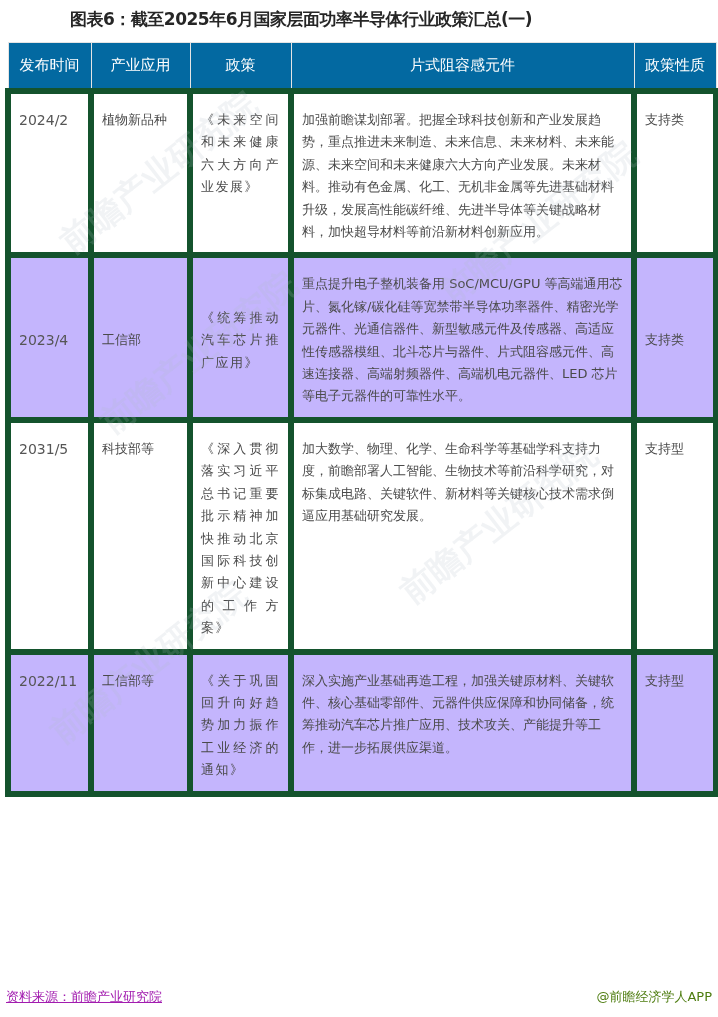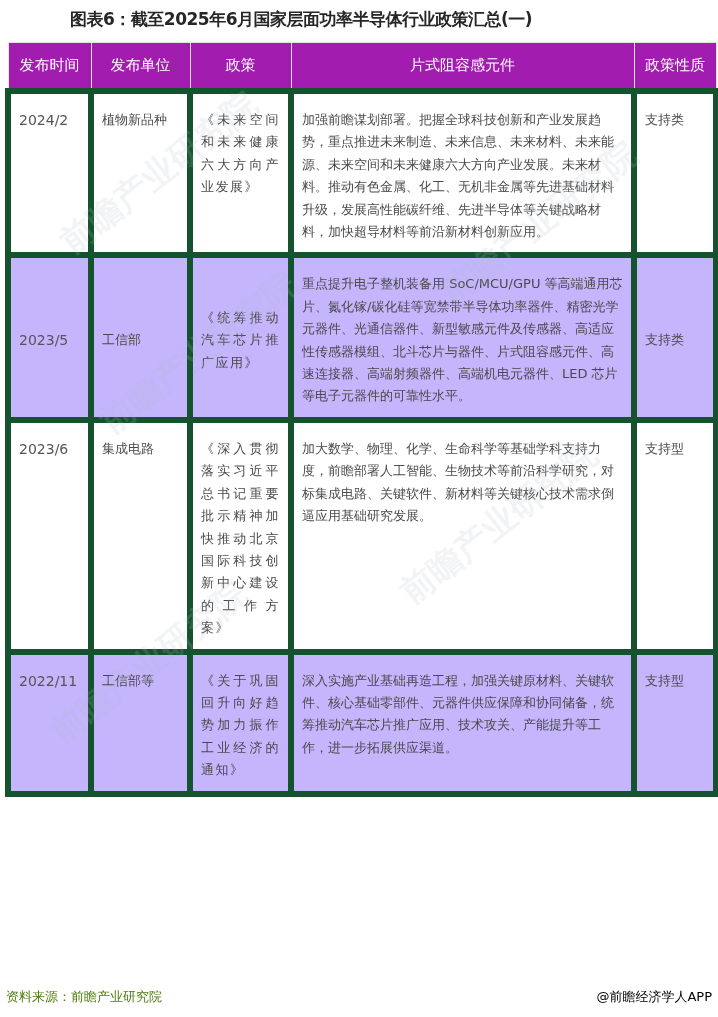--- a/index.html
+++ b/index.html
@@ -2,75 +2,75 @@
 <html><head>
 <meta charset="utf-8">
 <style>
   html, body { margin: 0; padding: 0; background: #ffffff; }
   body { width: 718px; height: 1017px; position: relative; overflow: hidden;
          font-family: "DejaVu Sans", "Liberation Sans", sans-serif; color: #3c3c3c; }
   .title { position: absolute; left: 0; top: 8px; width: 602px; text-align: center;
            font-size: 17px; font-weight: bold; color: #262626; letter-spacing: -0.5px; }
   table { position: absolute; left: 5px; top: 42px; width: 708px; border-collapse: collapse;
           table-layout: fixed; }
-  th { background: #a21caf; color: #ffffff; font-weight: normal; font-size: 15px;
+  th { background: #0369a1; color: #ffffff; font-weight: normal; font-size: 15px;
        height: 45px; border: 1px solid #e4e4e4; padding: 0; text-align: center; }
   td { border: 6px solid #14532d; vertical-align: top; font-size: 13px; line-height: 22.4px;
        padding: 15px 8px 9px 8px; color: #4a4a4a; word-break: break-all; }
   tr.alt td { background: #c4b5fd; }
   td.date { font-size: 14px; color: #555; }
   td.policy { text-align: justify; text-align-last: left; letter-spacing: 1.5px; }
   td.mid { vertical-align: middle; }
   .c-date { width: 83px; } .c-unit { width: 99px; } .c-policy { width: 101px; }
   .c-content { width: 343px; } .c-type { width: 82px; }
-  .footer-left { position: absolute; left: 6px; top: 988px; font-size: 13px; color: #4d7c0f; }
-  .footer-right { position: absolute; right: 6px; top: 988px; font-size: 13px; color: #000000; }
+  .footer-left { position: absolute; left: 6px; top: 988px; font-size: 13px; color: #a21caf; text-decoration: underline; }
+  .footer-right { position: absolute; right: 6px; top: 988px; font-size: 13px; color: #4d7c0f; }
   .wm { position: absolute; color: rgba(180,190,200,0.18); font-size: 34px; font-weight: bold;
         transform: rotate(-38deg); pointer-events: none; white-space: nowrap; }
 </style>
 </head>
 <body>
 
 <div class="title">图表6：截至2025年6月国家层面功率半导体行业政策汇总(一)</div>
 
 <table>
   <colgroup>
     <col class="c-date">
       <col class="c-unit">
       <col class="c-policy">
       <col class="c-content">
       <col class="c-type">
   </colgroup>
   <thead>
     <tr>
       <th>发布时间</th>
-      <th>发布单位</th>
+      <th>产业应用</th>
       <th>政策</th>
       <th>片式阻容感元件</th>
       <th>政策性质</th>
     </tr>
   </thead>
   <tbody>
     <tr style="height:158px">
       <td class="date">2024/2</td>
       <td>植物新品种</td>
       <td class="policy">《未来空间和未来健康六大方向产业发展》</td>
       <td>加强前瞻谋划部署。把握全球科技创新和产业发展趋势，重点推进未来制造、未来信息、未来材料、未来能源、未来空间和未来健康六大方向产业发展。未来材料。推动有色金属、化工、无机非金属等先进基础材料升级，发展高性能碳纤维、先进半导体等关键战略材料，加快超导材料等前沿新材料创新应用。</td>
       <td>支持类</td>
     </tr>
     <tr class="alt" style="height:159px">
-      <td class="date mid">2023/5</td>
+      <td class="date mid">2023/4</td>
       <td class="mid">工信部</td>
       <td class="policy mid">《统筹推动汽车芯片推广应用》</td>
       <td>重点提升电子整机装备用 SoC/MCU/GPU 等高端通用芯片、氮化镓/碳化硅等宽禁带半导体功率器件、精密光学元器件、光通信器件、新型敏感元件及传感器、高适应性传感器模组、北斗芯片与器件、片式阻容感元件、高速连接器、高端射频器件、高端机电元器件、LED 芯片等电子元器件的可靠性水平。</td>
       <td class="mid">支持类</td>
     </tr>
     <tr style="height:180px">
-      <td class="date">2023/6</td>
-      <td>集成电路</td>
+      <td class="date">2031/5</td>
+      <td>科技部等</td>
       <td class="policy">《深入贯彻落实习近平总书记重要批示精神加快推动北京国际科技创新中心建设的工作方案》</td>
       <td>加大数学、物理、化学、生命科学等基础学科支持力度，前瞻部署人工智能、生物技术等前沿科学研究，对标集成电路、关键软件、新材料等关键核心技术需求倒逼应用基础研究发展。</td>
       <td>支持型</td>
     </tr>
     <tr class="alt" style="height:114px">
       <td class="date">2022/11</td>
       <td>工信部等</td>
       <td class="policy">《关于巩固回升向好趋势加力振作工业经济的通知》</td>
       <td>深入实施产业基础再造工程，加强关键原材料、关键软件、核心基础零部件、元器件供应保障和协同储备，统筹推动汽车芯片推广应用、技术攻关、产能提升等工作，进一步拓展供应渠道。</td>
       <td>支持型</td>

